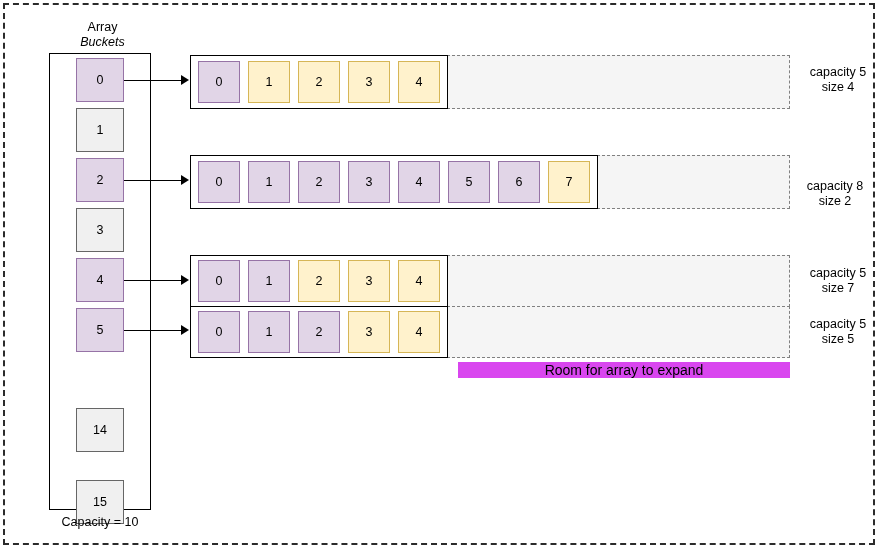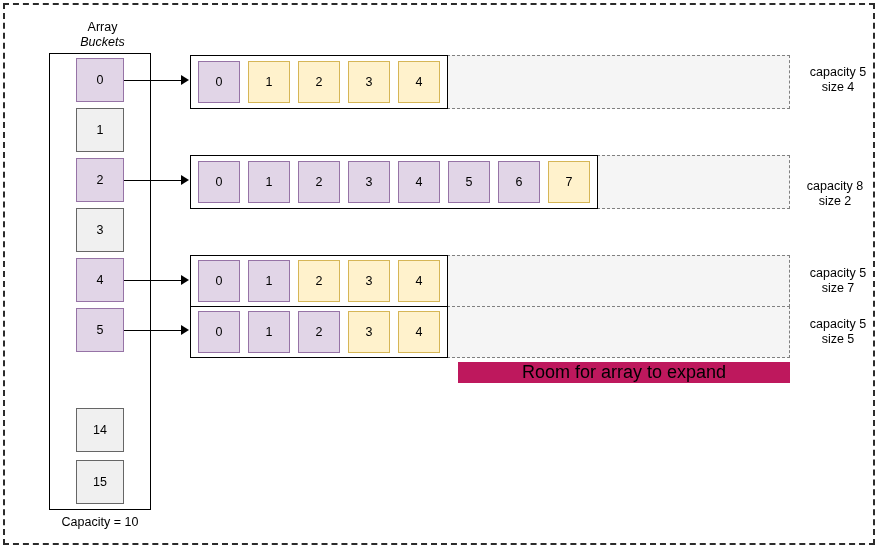--- a/index.html
+++ b/index.html
@@ -158,22 +158,22 @@
     left: 8px;
     width: 316px;
     border-top: 1.3px solid #000;
   }
   .expand-annot .txt {
     position: absolute;
     top: 0px;
     left: 0;
     width: 332px;
     text-align: center;
-    font-size: 18px;
-    background: #be185d;
+    font-size: 14px;
+    background: #d946ef;
     color: #000;
   }
   .expand-annot .ah-left {
     position: absolute;
     left: 0;
     top: 2.5px;
     width: 0; height: 0;
     border-top: 5px solid transparent;
     border-bottom: 5px solid transparent;
     border-right: 9px solid #000;
@@ -218,21 +218,21 @@
       </div>
       <div class="bucket-cell filled" style="left: 76px; top: 258px;">
         <span>4</span>
       </div>
       <div class="bucket-cell filled" style="left: 76px; top: 308px;">
         <span>5</span>
       </div>
       <div class="bucket-cell empty" style="left: 76px; top: 408px;">
         <span>14</span>
       </div>
-      <div class="bucket-cell empty" style="left: 76px; top: 460px;">
+      <div class="bucket-cell empty" style="left: 76px; top: 480px;">
         <span>15</span>
       </div>
     </div>
 
   <div class="capacity-label">Capacity = 10</div>
 
   <div id="arrows-layer">
       <div class="arrow-line" style="left: 124px; top: 80px; width: 57px;"></div>
       <div class="arrow-head" style="left: 181px; top: 75px;"></div>
       <div class="arrow-line" style="left: 124px; top: 180px; width: 57px;"></div>

